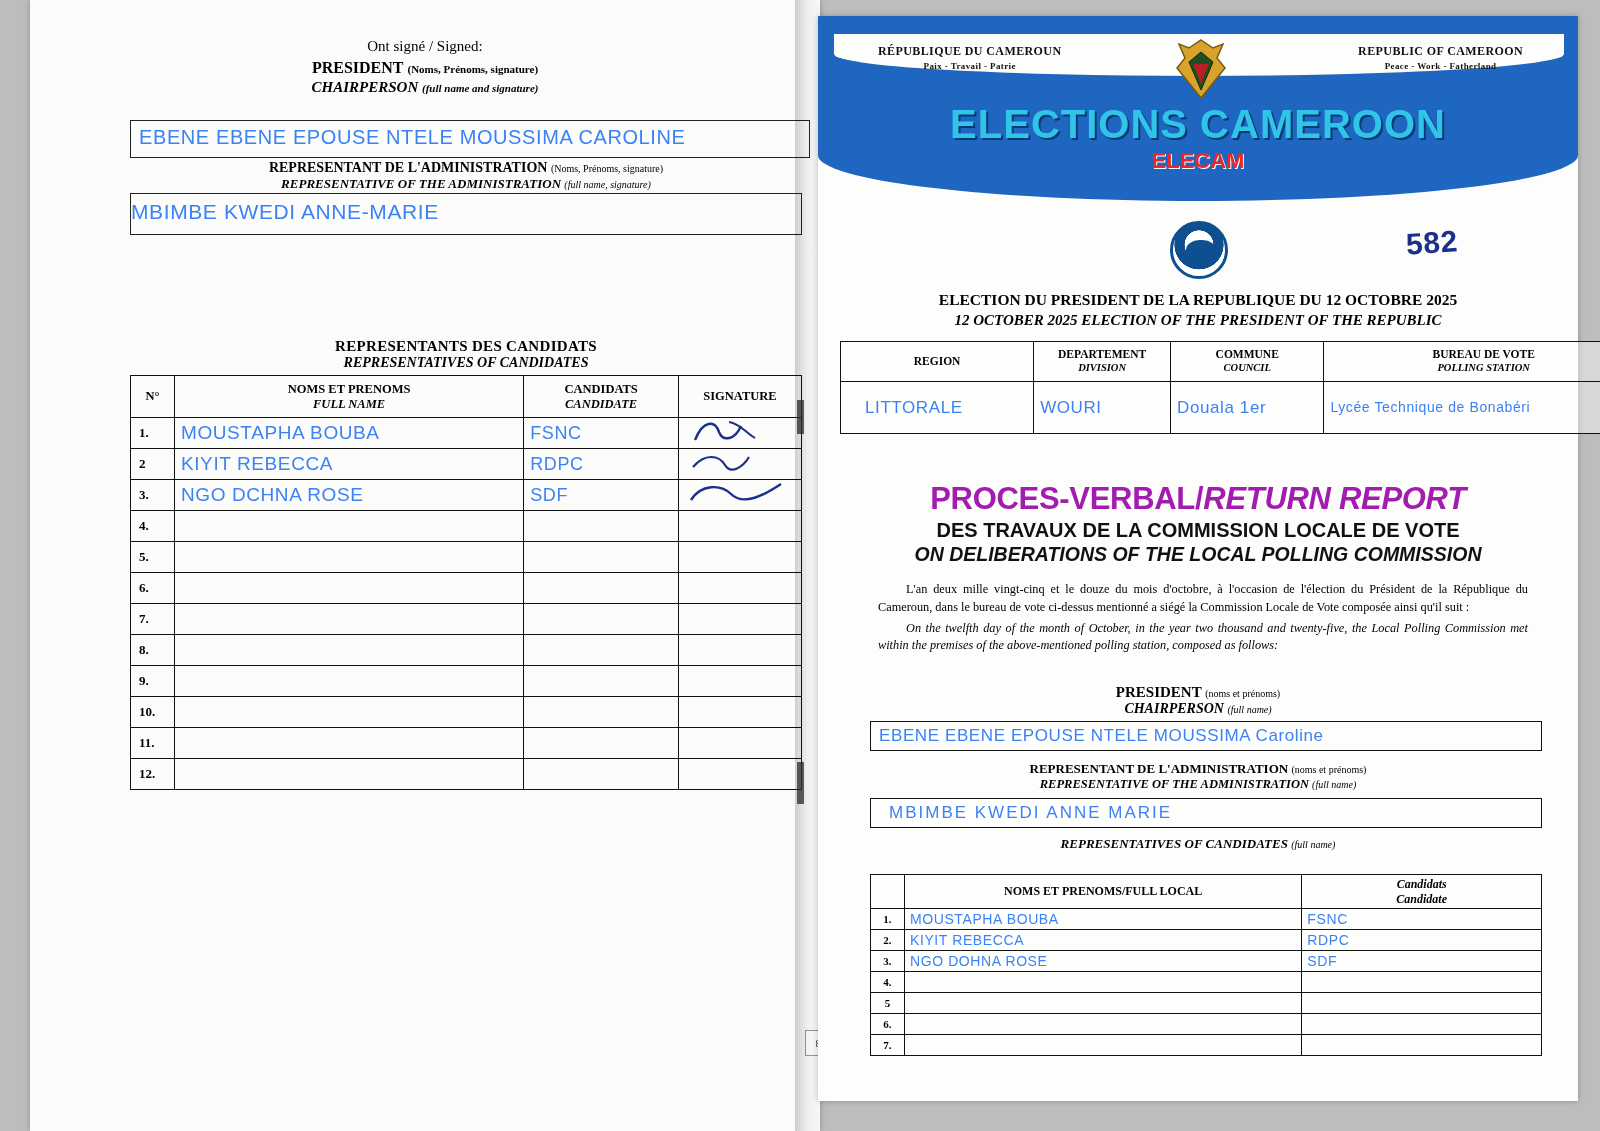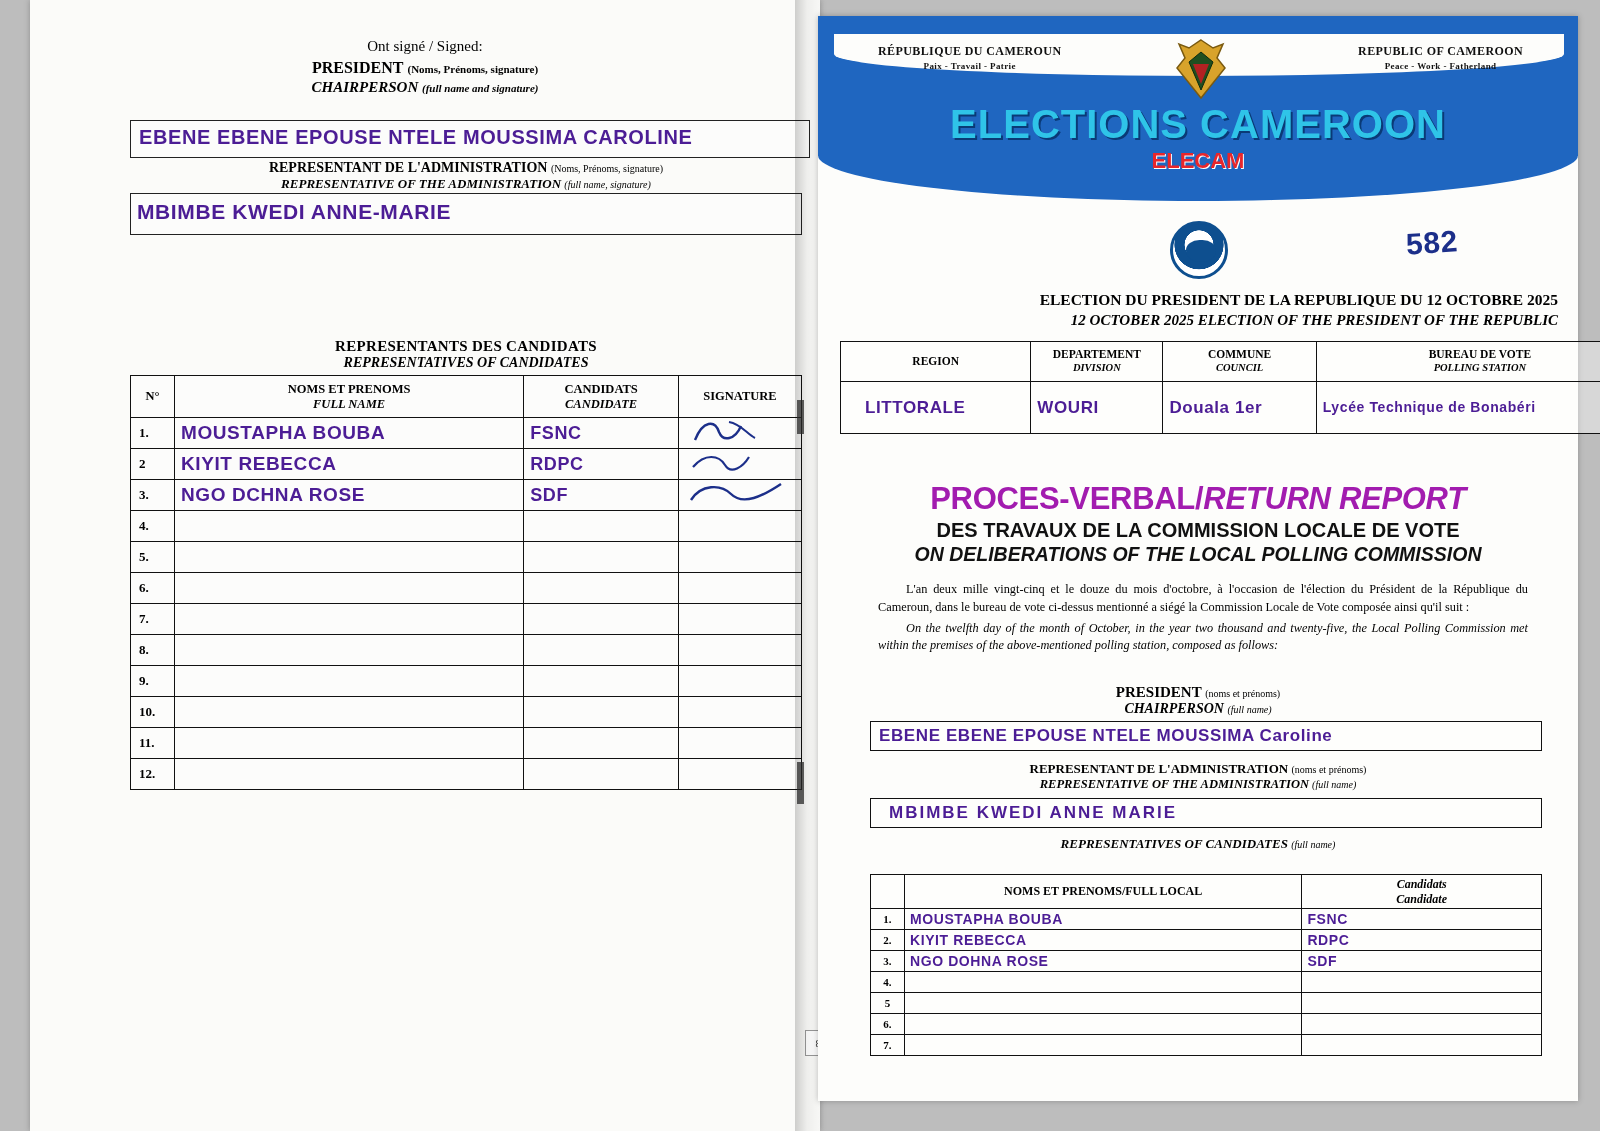--- a/index.html
+++ b/index.html
@@ -32,22 +32,22 @@
     position:absolute; left:795px; top:0; width:30px; height:1131px;
     background:linear-gradient(to right, rgba(0,0,0,.18), rgba(0,0,0,.05) 40%, rgba(0,0,0,0));
   }
   
   .ctr { text-align:center; }
   .b { font-weight:bold; }
   .i { font-style:italic; }
   .small { font-size:11px; }
   .hand {
     font-family:"Liberation Sans", sans-serif;
-    color:#4c1d95;
-    font-weight:bold;
+    color:#3b82f6;
+    font-weight:normal;
     letter-spacing:.6px;
   }
   
   .l-head { position:absolute; left:95px; top:38px; width:600px; }
   .l-head .line1 { font-size:15px; }
   .l-head .line2 { font-size:16px; margin-top:4px; }
   .l-head .line3 { font-size:15px; margin-top:2px; }
   .sigbox {
     position:absolute;
     border:1.5px solid #222;
@@ -132,21 +132,21 @@
     content:""; position:absolute; left:13px; top:16px; width:30px; height:22px;
     background:#0e4f8f; border-radius:45% 45% 50% 50%;
   }
   .stamp-num {
     position:absolute; left:588px; top:210px;
     font-size:30px; color:#1c2f8a;
     font-family:"Liberation Sans", sans-serif; font-weight:bold;
     transform:rotate(-4deg);
   }
   .elec-line {
-    position:absolute; left:20px; width:720px; text-align:right;
+    position:absolute; left:20px; width:720px; text-align:center;
   }
   .elec-fr { top:275px; font-size:15.5px; font-weight:bold; }
   .elec-en { top:296px; font-size:15px; font-weight:bold; font-style:italic; }
   table.loc {
     position:absolute; left:22px; top:325px; width:804px;
     border-collapse:collapse;
     background:rgba(255,255,255,.4);
   }
   table.loc th {
     border:1.4px solid #111; height:40px; font-size:11.5px; line-height:1.2;
@@ -231,21 +231,21 @@
       <span>REPRESENTANT DE L'ADMINISTRATION</span>
       <span class="lbl-small">(Noms, Prénoms, signature)</span>
     </div>
     <div class="l2">
       <span>REPRESENTATIVE OF THE ADMINISTRATION</span>
       <span class="lbl-small">(full name, signature)</span>
     </div>
   </div>
 
   <div class="sigbox box-admin">
-    <div class="hand" style="position:absolute;left:6px;top:6px;font-size:21px;">MBIMBE KWEDI ANNE-MARIE</div>
+    <div class="hand" style="position:absolute;left:0;top:6px;font-size:21px;">MBIMBE KWEDI ANNE-MARIE</div>
   </div>
 
   <div class="reps-title">
     <div class="t1">REPRESENTANTS DES CANDIDATS</div>
     <div class="t2">REPRESENTATIVES OF CANDIDATES</div>
   </div>
 
   <table class="reps">
     <thead>
       <tr>

